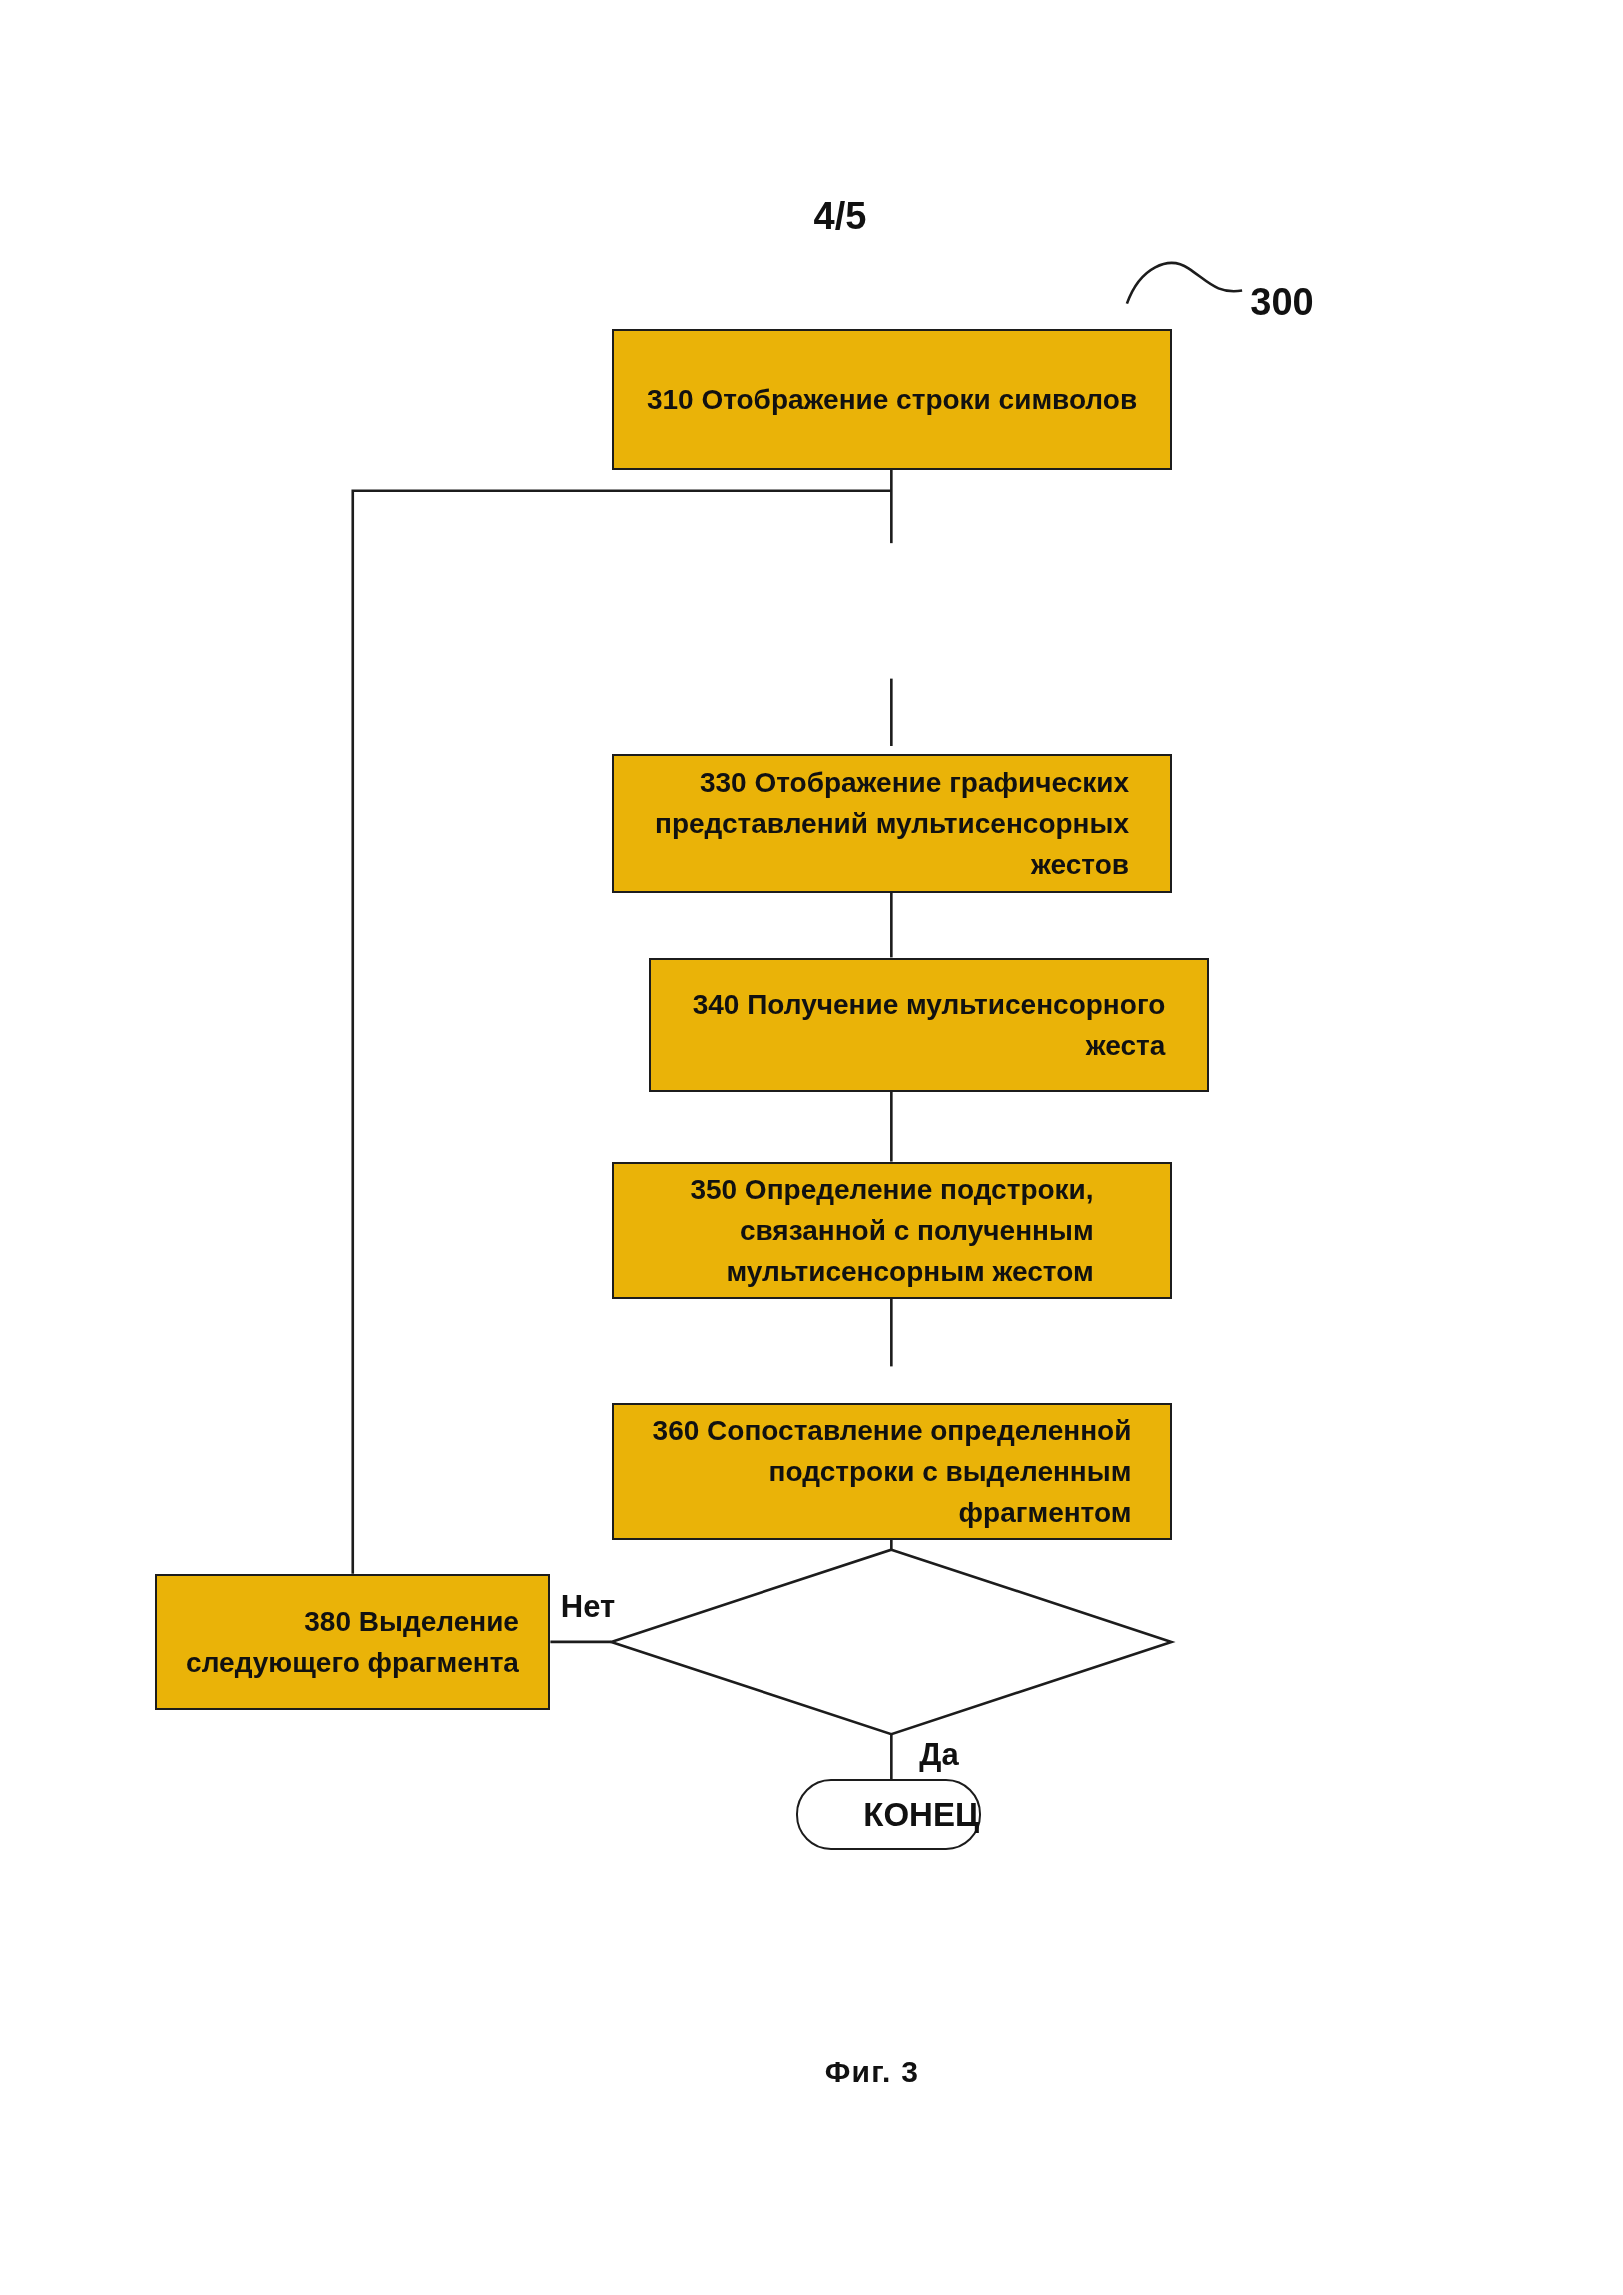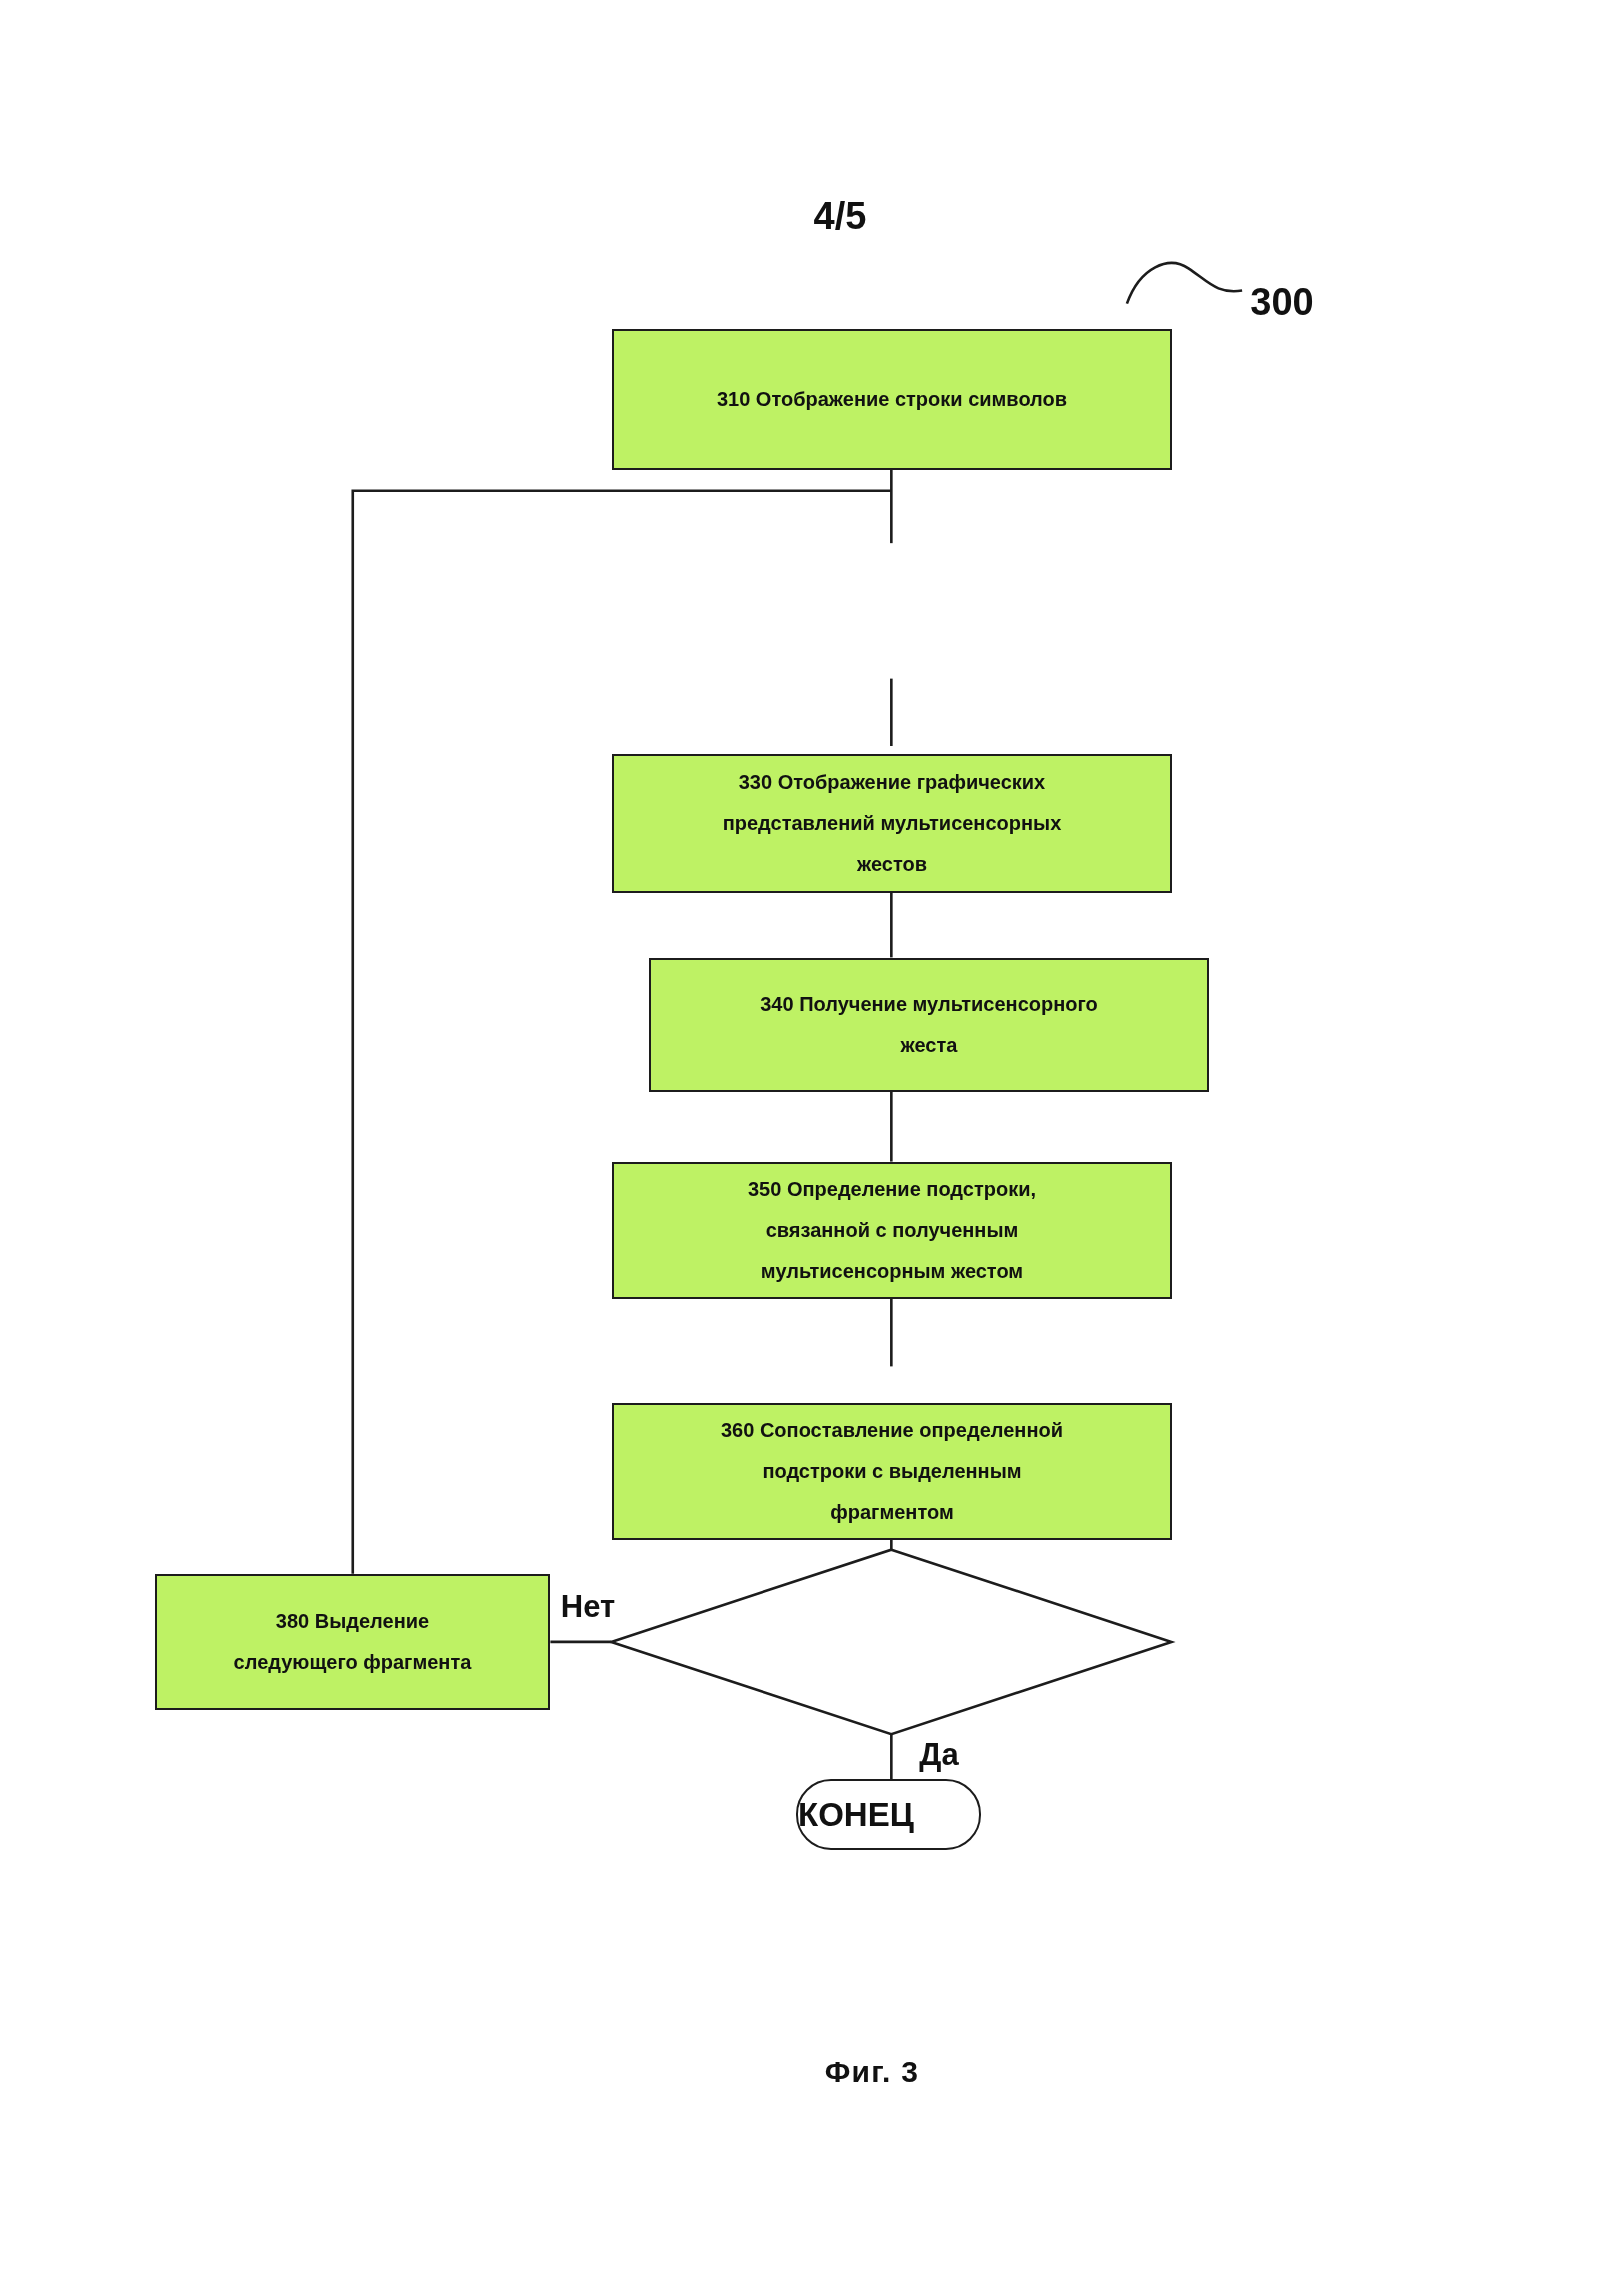--- a/index.html
+++ b/index.html
@@ -42,26 +42,26 @@
   }
   .page-num   { font-size: 38px; }
   .ref-num    { font-size: 38px; }
   .edge-label { font-size: 31px; }
   .fig-caption{ font-size: 30px; letter-spacing: 1.3px; }
   .box {
     position: absolute;
     z-index: 2;
     box-sizing: border-box;
     border: 2.6px solid #1c1c1c;
-    background: #bef264;
+    background: #eab308;
     display: flex;
     align-items: center;
     justify-content: center;
-    text-align: center;
-    font-size: 20px;
+    text-align: right;
+    font-size: 28px;
     font-weight: 700;
     line-height: 41px;
     white-space: pre-line;
     padding: 5.2px 7.9px;
   }
   .diamond-text {
     position: absolute;
     z-index: 2;
     width: 497px;
     left: 891px;
@@ -79,21 +79,21 @@
     box-sizing: border-box;
     left: 796px;
     top: 1779px;
     width: 185px;
     height: 71px;
     border: 2.6px solid #1c1c1c;
     border-radius: 35px;
     background: #ffffff;
     display: flex;
     align-items: center;
-    justify-content: flex-start;
+    justify-content: flex-end;
     font-size: 33px;
     font-weight: 700;
   }
 </style>
 </head>
 <body>
 
 <div class="page">
 
   <svg class="wires" viewBox="0 0 2480 3507" xmlns="http://www.w3.org/2000/svg">

